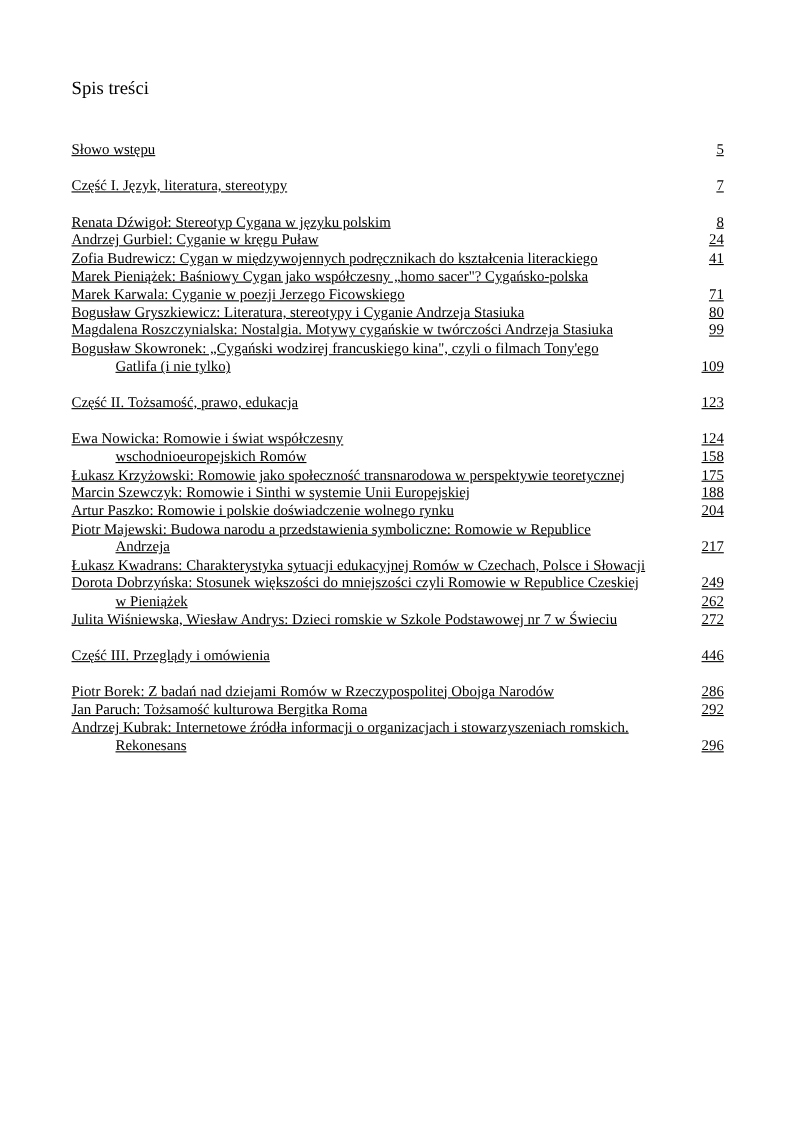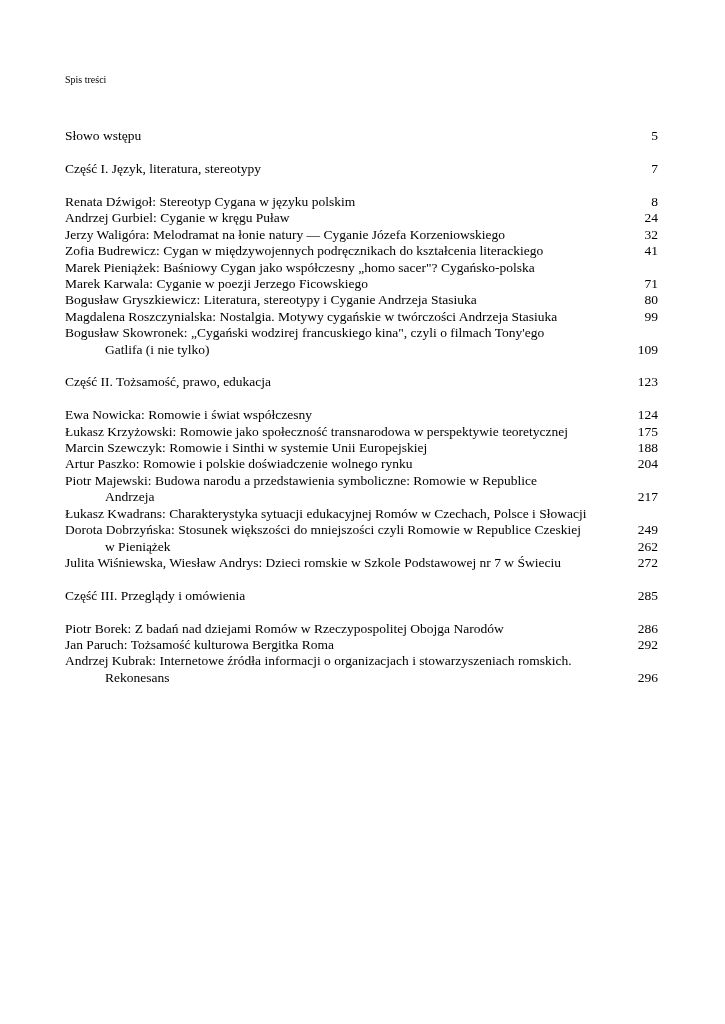--- a/index.html
+++ b/index.html
@@ -18,31 +18,32 @@
   .page {
     box-sizing: border-box;
     width: 725px;
     height: 1024px;
     padding: 72px 67px 0 65px;
   }
   .doc-title {
     line-height: 16.4px;
     margin: 0 0 40px 0;
     font-weight: normal;
-    font-size: 10px;
+    font-size: 17px;
   }
   .block {
     margin: 0 0 16.4px 0;
   }
   .block:last-child { margin-bottom: 0; }
   .row {
     display: flex;
     justify-content: space-between;
     align-items: baseline;
     line-height: 16.4px;
+    text-decoration: underline;
   }
   .t {
     flex: 1 1 auto;
   }
   .row.indent .t {
     padding-left: 40px;
   }
   .p {
     flex: 0 0 auto;
     margin-left: 8px;
@@ -75,24 +76,20 @@
   <div class="block">
     <div class="row">
       <span class="t">Renata Dźwigoł: Stereotyp Cygana w języku polskim</span>
       <span class="p">8</span>
     </div>
     <div class="row">
       <span class="t">Andrzej Gurbiel: Cyganie w kręgu Puław</span>
       <span class="p">24</span>
     </div>
     <div class="row">
-      <span class="t">Jerzy Waligóra: Melodramat na łonie natury — Cyganie Józefa Korzeniowskiego</span>
-      <span class="p">32</span>
-    </div>
-    <div class="row">
       <span class="t">Zofia Budrewicz: Cygan w międzywojennych podręcznikach do kształcenia literackiego</span>
       <span class="p">41</span>
     </div>
     <div class="row">
       <span class="t">Marek Pieniążek: Baśniowy Cygan jako współczesny „homo sacer"? Cygańsko-polska</span>
       <span class="p"></span>
     </div>
     <div class="row">
       <span class="t">Marek Karwala: Cyganie w poezji Jerzego Ficowskiego</span>
       <span class="p">71</span>
@@ -119,20 +116,24 @@
     <div class="row">
       <span class="t">Część II. Tożsamość, prawo, edukacja</span>
       <span class="p">123</span>
     </div>
   </div>
 
   <div class="block">
     <div class="row">
       <span class="t">Ewa Nowicka: Romowie i świat współczesny</span>
       <span class="p">124</span>
+    </div>
+    <div class="row indent">
+      <span class="t">wschodnioeuropejskich Romów</span>
+      <span class="p">158</span>
     </div>
     <div class="row">
       <span class="t">Łukasz Krzyżowski: Romowie jako społeczność transnarodowa w perspektywie teoretycznej</span>
       <span class="p">175</span>
     </div>
     <div class="row">
       <span class="t">Marcin Szewczyk: Romowie i Sinthi w systemie Unii Europejskiej</span>
       <span class="p">188</span>
     </div>
     <div class="row">
@@ -161,21 +162,21 @@
     </div>
     <div class="row">
       <span class="t">Julita Wiśniewska, Wiesław Andrys: Dzieci romskie w Szkole Podstawowej nr 7 w Świeciu</span>
       <span class="p">272</span>
     </div>
   </div>
 
   <div class="block">
     <div class="row">
       <span class="t">Część III. Przeglądy i omówienia</span>
-      <span class="p">285</span>
+      <span class="p">446</span>
     </div>
   </div>
 
   <div class="block">
     <div class="row">
       <span class="t">Piotr Borek: Z badań nad dziejami Romów w Rzeczypospolitej Obojga Narodów</span>
       <span class="p">286</span>
     </div>
     <div class="row">
       <span class="t">Jan Paruch: Tożsamość kulturowa Bergitka Roma</span>

